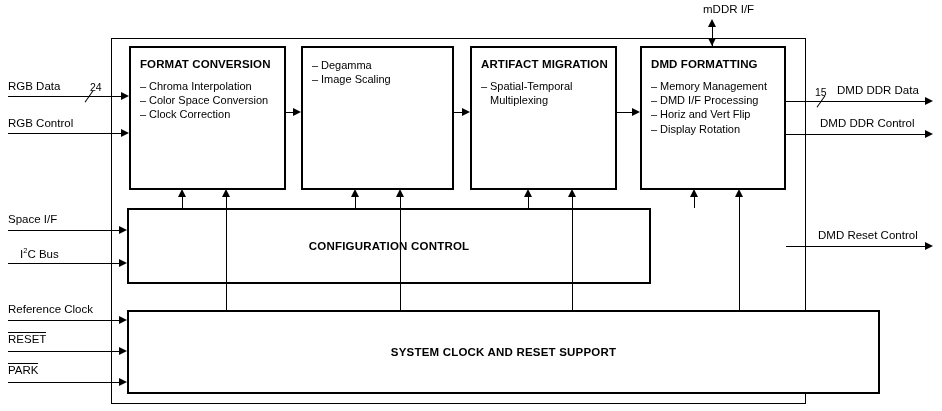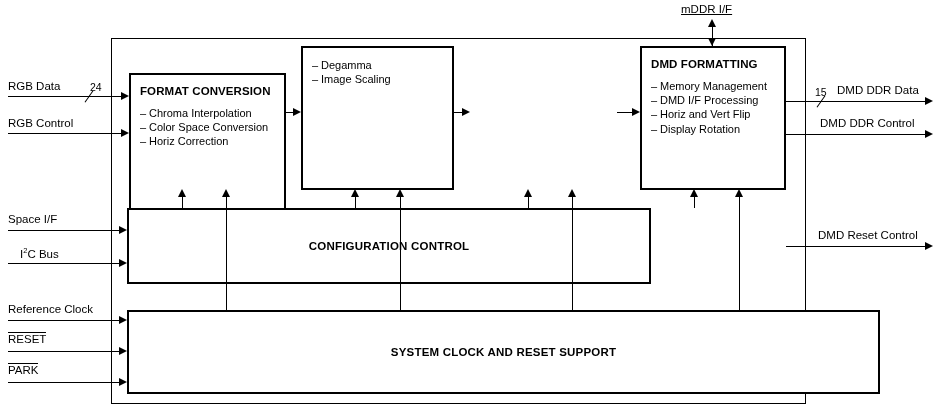--- a/index.html
+++ b/index.html
@@ -61,21 +61,21 @@
   }
 
   
   .top-block {
     top: 46px;
     height: 144px;
     padding: 10px 0 0 9px;
   }
   .top-block .block-title { margin-bottom: 9px; }
 
-  #blk-format      { left: 129px;  width: 157px; margin-top: 27px; }
+  #blk-format      { left: 129px;  width: 157px; }
   #blk-image       { left: 301px;  width: 153px; }
   #blk-artifact    { left: 470px;  width: 147px; }
   #blk-dmd         { left: 640px;  width: 146px; }
 
   
   .wide-block {
     display: flex;
     align-items: center;
     justify-content: center;
   }
@@ -167,31 +167,38 @@
 
 <div id="stage">
 
   <div class="chip-outline"></div>
 
   <div class="block top-block" id="blk-format">
     <div class="block-title">FORMAT CONVERSION</div>
     <ul class="block-list">
       <li><span class="dash">–</span><span>Chroma Interpolation</span></li>
       <li><span class="dash">–</span><span>Color Space Conversion</span></li>
-      <li><span class="dash">–</span><span>Horiz Correction</span></li>
+      <li><span class="dash">–</span><span>Clock Correction</span></li>
     </ul>
   </div>
 
   <div class="block top-block" id="blk-image">
     <ul class="block-list">
       <li><span class="dash">–</span><span>Degamma</span></li>
       <li><span class="dash">–</span><span>Image Scaling</span></li>
     </ul>
   </div>
 
+  <div class="block top-block" id="blk-artifact">
+    <div class="block-title">ARTIFACT MIGRATION</div>
+    <ul class="block-list">
+      <li><span class="dash">–</span><span>Spatial-Temporal</span></li>
+      <li><span class="dash" style="visibility:hidden">–</span><span>Multiplexing</span></li>
+    </ul>
+  </div>
 
   <div class="block top-block" id="blk-dmd">
     <div class="block-title">DMD FORMATTING</div>
     <ul class="block-list">
       <li><span class="dash">–</span><span>Memory Management</span></li>
       <li><span class="dash">–</span><span>DMD I/F Processing</span></li>
       <li><span class="dash">–</span><span>Horiz and Vert Flip</span></li>
       <li><span class="dash">–</span><span>Display Rotation</span></li>
     </ul>
   </div>
@@ -250,21 +257,21 @@
   <div class="arrow-r" style="left:925px; top:129.5px;"></div>
   <div class="port-label" style="left:820px; top:117px;">DMD DDR Control</div>
 
   <div class="wire-h" style="left:786px; top:246px; width:139px;"></div>
   <div class="arrow-r" style="left:925px; top:241.5px;"></div>
   <div class="port-label" style="left:818px; top:229px;">DMD Reset Control</div>
 
   <div class="wire-v" style="left:712px; top:26px; height:20px;"></div>
   <div class="arrow-u" style="left:707.5px; top:19px;"></div>
   <div class="arrow-d" style="left:707.5px; top:38px;"></div>
-  <div class="port-label" style="left:681px; top:3px;text-decoration:underline;">mDDR I/F</div>
+  <div class="port-label" style="left:703px; top:3px;">mDDR I/F</div>
 
   <div class="wire-h" style="left:286px; top:112px; width:8px;"></div>
   <div class="arrow-r" style="left:293px; top:107.5px;"></div>
 
   <div class="wire-h" style="left:454px; top:112px; width:9px;"></div>
   <div class="arrow-r" style="left:462px; top:107.5px;"></div>
 
   <div class="wire-h" style="left:617px; top:112px; width:16px;"></div>
   <div class="arrow-r" style="left:632px; top:107.5px;"></div>
 

